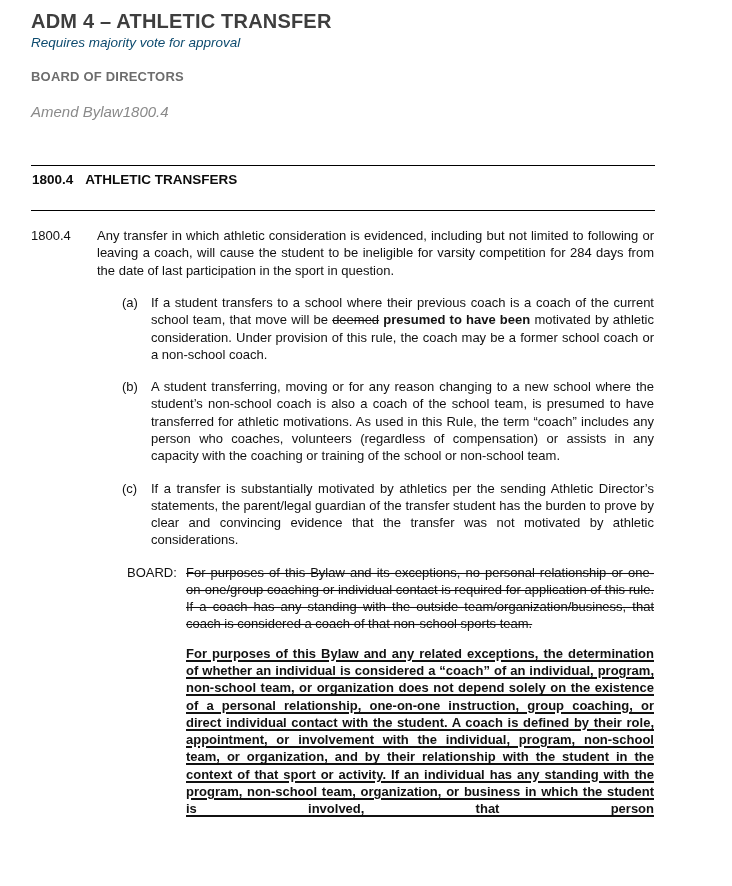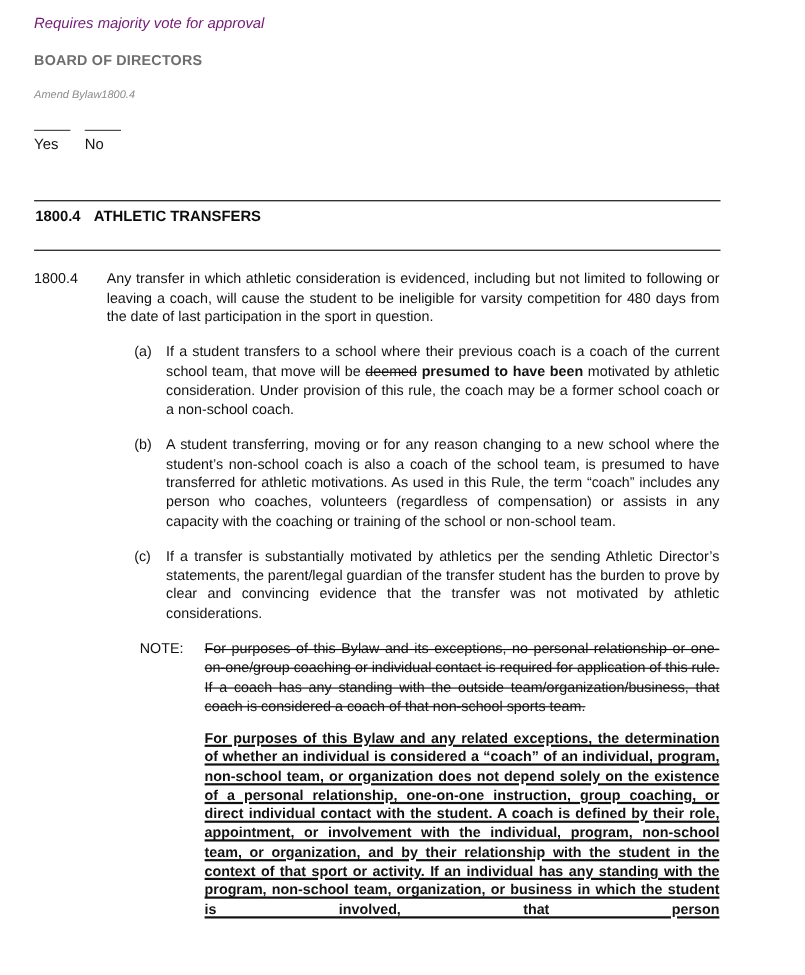--- a/index.html
+++ b/index.html
@@ -23,32 +23,32 @@
     font-size: 20px;
     line-height: 1.1;
     font-weight: bold;
     color: #3e3e3e;
     letter-spacing: 0.2px;
   }
   .doc-subtitle {
     margin: 2px 0 0 0;
     font-size: 13.5px;
     font-style: italic;
-    color: #701a75;
+    color: #0c4a6e;
   }
   .doc-org {
     margin: 16px 0 0 0;
     font-size: 13px;
     font-weight: bold;
     color: #6d6d6d;
     letter-spacing: 0.2px;
   }
   .doc-action {
     margin: 17px 0 0 0;
-    font-size: 10px;
+    font-size: 15px;
     font-style: italic;
     color: #8a8a8a;
   }
 
   
   .vote-row { margin-top: 24px; display: flex; gap: 13px; }
   .vote-option { display: inline-block; }
   .vote-line {
     width: 33px;
     height: 0;
@@ -104,64 +104,55 @@
     font-weight: bold;
     text-decoration-thickness: 1.5px;
     text-underline-offset: 2px;
   }
 </style>
 </head>
 <body>
 
 <div class="page">
 
+  <h1 class="doc-title">ADM 4 – ATHLETIC TRANSFER</h1>
   <p class="doc-subtitle">Requires majority vote for approval</p>
 
   <p class="doc-org">BOARD OF DIRECTORS</p>
 
   <p class="doc-action">Amend Bylaw1800.4</p>
 
-  <div class="vote-row">
-    <div class="vote-option">
-      <div class="vote-line"></div>
-      <div class="vote-label">Yes</div>
-    </div>
-    <div class="vote-option">
-      <div class="vote-line"></div>
-      <div class="vote-label">No</div>
-    </div>
-  </div>
 
   <div class="section-heading">
     <span class="sec-num">1800.4</span><span>ATHLETIC TRANSFERS</span>
   </div>
 
   <div class="rule">
     <div class="rule-num">1800.4</div>
     <div class="rule-body">
 
-      <p class="intro">Any transfer in which athletic consideration is evidenced, including but not limited to following or leaving a coach, will cause the student to be ineligible for varsity competition for 480 days from the date of last participation in the sport in question.</p>
+      <p class="intro">Any transfer in which athletic consideration is evidenced, including but not limited to following or leaving a coach, will cause the student to be ineligible for varsity competition for 284 days from the date of last participation in the sport in question.</p>
 
       <div class="item">
         <div class="item-marker">(a)</div>
         <div class="item-text"><span class="seg-normal">If a student transfers to a school where their previous coach is a coach of the current school team, that move will be </span><span class="seg-strike">deemed</span><span class="seg-normal"> </span><span class="seg-bold-underline">presumed to have been</span><span class="seg-normal"> motivated by athletic consideration. Under provision of this rule, the coach may be a former school coach or a non-school coach.</span></div>
       </div>
 
       <div class="item">
         <div class="item-marker">(b)</div>
         <div class="item-text"><span class="seg-normal">A student transferring, moving or for any reason changing to a new school where the student’s non-school coach is also a coach of the school team, is presumed to have transferred for athletic motivations. As used in this Rule, the term “coach” includes any person who coaches, volunteers (regardless of compensation) or assists in any capacity with the coaching or training of the school or non-school team.</span></div>
       </div>
 
       <div class="item">
         <div class="item-marker">(c)</div>
         <div class="item-text"><span class="seg-normal">If a transfer is substantially motivated by athletics per the sending Athletic Director’s statements, the parent/legal guardian of the transfer student has the burden to prove by clear and convincing evidence that the transfer was not motivated by athletic considerations.</span></div>
       </div>
 
       <div class="note">
-        <div class="note-label">NOTE:</div>
+        <div class="note-label">BOARD:</div>
         <div class="note-body">
           <p class="deleted">For purposes of this Bylaw and its exceptions, no personal relationship or one-on-one/group coaching or individual contact is required for application of this rule. If a coach has any standing with the outside team/organization/business, that coach is considered a coach of that non-school sports team.</p>
           <p class="added">For purposes of this Bylaw and any related exceptions, the determination of whether an individual is considered a “coach” of an individual, program, non-school team, or organization does not depend solely on the existence of a personal relationship, one-on-one instruction, group coaching, or direct individual contact with the student. A coach is defined by their role, appointment, or involvement with the individual, program, non-school team, or organization, and by their relationship with the student in the context of that sport or activity. If an individual has any standing with the program, non-school team, organization, or business in which the student is involved, that person</p>
         </div>
       </div>
 
     </div>
   </div>
 
 </div>

